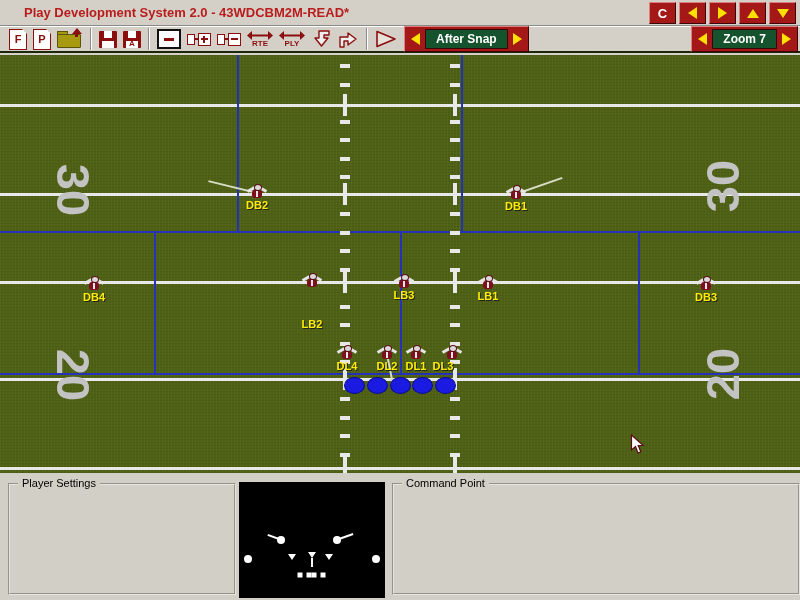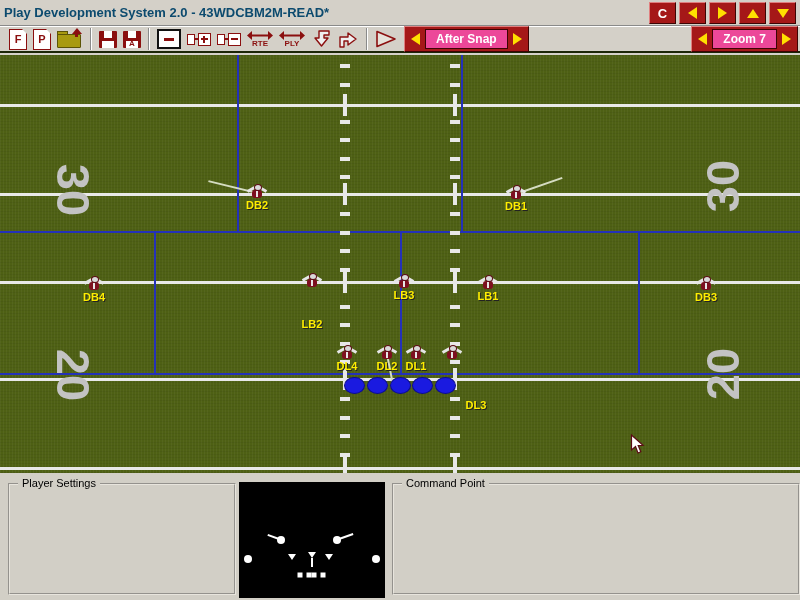--- a/index.html
+++ b/index.html
@@ -2,21 +2,21 @@
 <html><head>
 <meta charset="utf-8">
 <style>
   html,body{margin:0;padding:0;}
   body{width:800px;height:600px;position:relative;overflow:hidden;
        font-family:"Liberation Sans",sans-serif;background:#d4d0c8;}
 
   
   .titlebar{position:absolute;left:0;top:0;width:800px;height:25px;background:#d4d0c8;
             border-bottom:1px solid #8a8a8a;display:flex;align-items:center;}
-  .title-text{font-size:13px;font-weight:bold;color:#0c4a6e;padding-left:4px;}
+  .title-text{font-size:13px;font-weight:bold;color:#b91c1c;padding-left:24px;}
   .tb-buttons{position:absolute;right:4px;top:2px;display:flex;gap:3px;}
   .tb-btn{width:25px;height:20px;background:#a51818;
           border-top:1px solid #e07f7f;border-left:1px solid #e07f7f;
           border-bottom:1px solid #3c0404;border-right:1px solid #3c0404;
           display:flex;align-items:center;justify-content:center;cursor:pointer;}
   .tb-btn .c-label{color:#fff;font-size:13px;font-weight:bold;line-height:1;}
   .tri{width:0;height:0;}
   .tri-left{border-top:6px solid transparent;border-bottom:6px solid transparent;border-right:9px solid #ffe000;}
   .tri-right{border-top:6px solid transparent;border-bottom:6px solid transparent;border-left:9px solid #ffe000;}
   .tri-up{border-left:6px solid transparent;border-right:6px solid transparent;border-bottom:9px solid #ffe000;}
@@ -53,21 +53,21 @@
   .node-ic .link{width:3px;height:2px;background:#8b0f0f;}
   .node-ic .big{width:11px;height:11px;border:1px solid #8b0f0f;background:#fff;
            display:flex;align-items:center;justify-content:center;position:relative;}
   .node-ic .plus-h{width:7px;height:2px;background:#8b0f0f;}
   .node-ic .plus-v{position:absolute;width:2px;height:7px;background:#8b0f0f;left:4px;top:2px;}
   .lr-ic{display:flex;flex-direction:column;align-items:center;line-height:1;}
   .lr-ic .word{font-size:8px;font-weight:bold;color:#8b0f0f;letter-spacing:0;}
   .sel-ctl{display:flex;align-items:center;gap:5px;background:#a51818;padding:2px 6px;height:20px;
            border-top:1px solid #e07f7f;border-left:1px solid #e07f7f;
            border-bottom:1px solid #3c0404;border-right:1px solid #3c0404;}
-  .sel-value{background:#ec4899;color:#fff;font-size:12px;font-weight:bold;
+  .sel-value{background:#14532d;color:#fff;font-size:12px;font-weight:bold;
            padding:1px 10px;height:16px;line-height:16px;border:1px solid #3c0404;white-space:nowrap;}
 
   
   .field{position:absolute;left:0;top:55px;width:800px;height:418px;background:#4e6014;overflow:hidden;
          background-image:repeating-linear-gradient(0deg,rgba(0,0,0,.05) 0 1px,transparent 1px 3px),
                           repeating-linear-gradient(90deg,rgba(255,255,255,.04) 0 1px,transparent 1px 3px);}
   .yard-line{position:absolute;left:0;width:800px;height:3px;background:#e8e8e8;}
   .blue-h{position:absolute;left:0;width:800px;height:2px;background:#2431b8;}
   .blue-v{position:absolute;width:2px;background:#2431b8;}
   .hash-dash{position:absolute;width:10px;height:4px;background:#e8e8e8;}
@@ -387,21 +387,21 @@
       <div class="head"></div>
     </div>
     <div class="p-label" style="left: 416px; top: 305px;">DL1</div>
     <div class="sprite" style="left: 443px; top: 291px;">
       <div class="armL"></div>
       <div class="armR"></div>
       <div class="torso"></div>
       <div class="stripe"></div>
       <div class="head"></div>
     </div>
-    <div class="p-label" style="left: 476px; top: 305px; margin-top: 39px;">DL3</div>
+    <div class="p-label" style="left: 443px; top: 305px;">DL3</div>
   </div>
 
 <div class="bottom">
   <div class="groupbox" style="left:8px;top:10px;width:224px;height:108px;">
     <span class="gb-label">Player Settings</span>
   </div>
   <div class="preview" id="preview" style="left: 239px; top: 9px; width: 146px; height: 116px;">
       <div class="route" style="left: 40px; top: 56px; width: 11.7047px; height: 2px; background: rgb(255, 255, 255); transform-origin: 0px 1px; transform: rotate(-2.79282rad);"></div>
       <div class="route" style="left: 100px; top: 56px; width: 14.8661px; height: 2px; background: rgb(255, 255, 255); transform-origin: 0px 1px; transform: rotate(-0.343024rad);"></div>
       <div class="route" style="left: 73px; top: 75px; width: 9px; height: 2px; background: rgb(255, 255, 255); transform-origin: 0px 1px; transform: rotate(1.5708rad);"></div>

